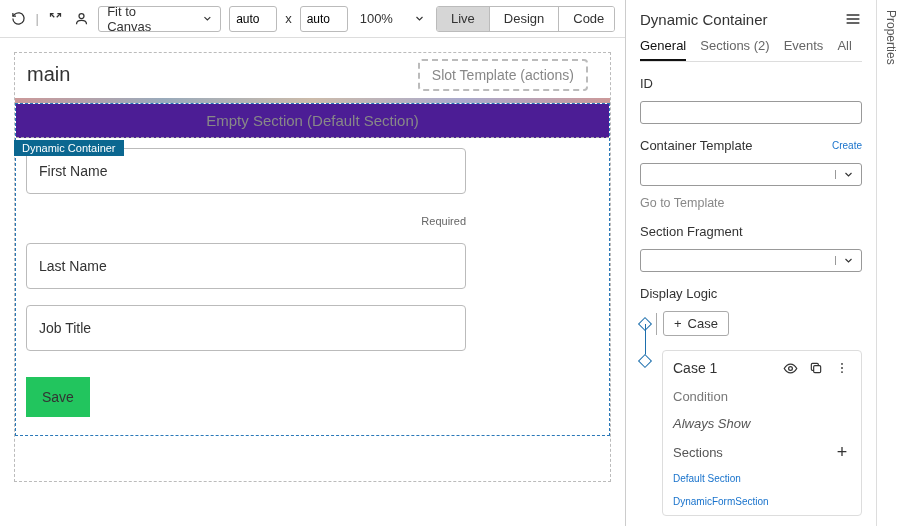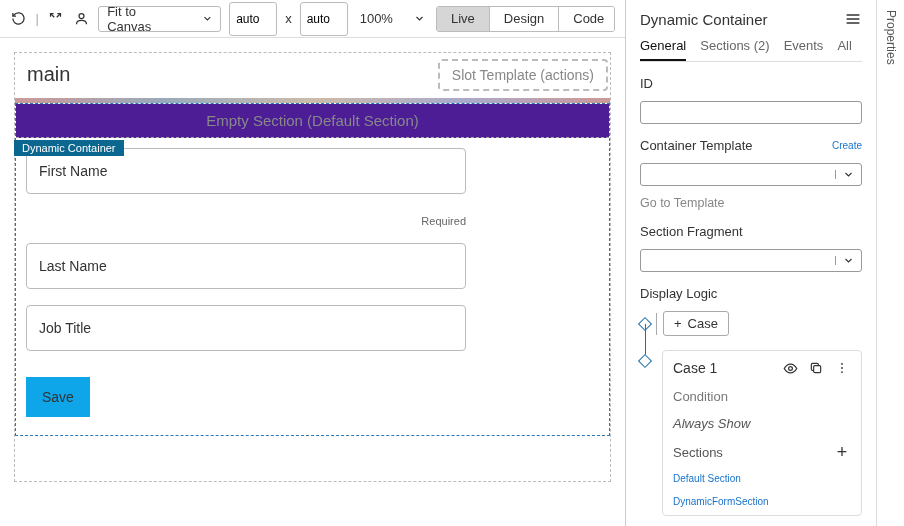--- a/index.html
+++ b/index.html
@@ -2,39 +2,39 @@
 <html><head>
 <meta charset="utf-8">
 <style>
 * { box-sizing: border-box; margin: 0; padding: 0; font-family: -apple-system, BlinkMacSystemFont, "Segoe UI", Helvetica, Arial, sans-serif; }
 body { width: 904px; height: 526px; background: #fff; display: flex; overflow: hidden; font-size: 13px; color: #333; }
 .main-col { flex: 1; display: flex; flex-direction: column; border-right: 1px solid #ccc; }
 .toolbar { display: flex; align-items: center; gap: 8px; padding: 6px 10px; border-bottom: 1px solid #ddd; height: 38px; }
 .tb-icon { width: 18px; height: 18px; display: flex; align-items: center; justify-content: center; color: #333; cursor: pointer; }
 .tb-sep { color: #aaa; }
 .dropdown { border: 1px solid #bbb; border-radius: 3px; padding: 3px 8px; display: flex; align-items: center; gap: 22px; height: 26px; cursor: pointer; background: #fff; }
-.input-sm { border: 1px solid #bbb; border-radius: 3px; padding: 3px 6px; width: 48px; height: 34px; font-size: 12px; }
+.input-sm { border: 1px solid #bbb; border-radius: 3px; padding: 3px 6px; width: 48px; height: 26px; font-size: 12px; }
 .mode-group { margin-left: auto; display: flex; border: 1px solid #bbb; border-radius: 3px; overflow: hidden; height: 26px; }
 .mode-btn { padding: 3px 14px; border: none; background: #fff; color: #333; cursor: pointer; font-size: 13px; border-right: 1px solid #bbb; }
 .mode-btn:last-child { border-right: none; }
 .mode-btn.active { background: #d6d6d6; }
 .canvas-wrap { flex: 1; padding: 14px; overflow: auto; }
 .canvas { border: 1px dashed #bbb; position: relative; min-height: 430px; }
 .page-title { font-size: 20px; padding: 10px 12px 2px; color: #333; }
-.slot-template { position: absolute; top: 6px; right: 2px; border: 2px dashed #bbb; border-radius: 4px; padding: 6px 12px; color: #888; font-size: 14px; }
+.slot-template { position: absolute; top: 6px; right: 22px; border: 2px dashed #bbb; border-radius: 4px; padding: 6px 12px; color: #888; font-size: 14px; }
 .dc-badge { position: absolute; top: 42px; left: -1px; background: #0b6790; color: #fff; font-size: 11px; padding: 2px 8px; }
 .gradient-bar { margin-top: 0px; height: 5px; background: linear-gradient(90deg,#c99,#9ab,#cba,#aac,#c99); }
 .dc-zone { margin: 0px 0 0 0; border: 1.5px dashed #2a78b8; padding: 0 0 18px; }
 .empty-section { border-bottom: 1px dashed #aaa; padding: 8px; text-align: center; color: #888; font-size: 15px; background: #4c1d95; }
 .form-area { padding: 10px 10px 0; }
 .field { margin-bottom: 16px; }
 .field input { width: 440px; height: 46px; border: 1px solid #bbb; border-radius: 4px; padding: 0 12px; font-size: 14px; }
 .field input::placeholder { color: #333; opacity: 1; }
 .req-hint { font-size: 11px; color: #666; width: 440px; text-align: right; margin-top: 21px; margin-bottom: 10px; }
-.save-btn { background: #0ea5e9; border: none; padding: 12px 16px; font-size: 14px; cursor: pointer; margin-top: 10px; color: #333; }
+.save-btn { background: #22c55e; border: none; padding: 12px 16px; font-size: 14px; cursor: pointer; margin-top: 10px; color: #333; }
 
 .props-col { width: 250px; padding: 10px 14px; overflow: auto; display: flex; flex-direction: column; gap: 10px; }
 .props-header { display: flex; justify-content: space-between; align-items: center; font-size: 15px; }
 .tabs { display: flex; gap: 14px; border-bottom: 1px solid #ddd; font-size: 13px; padding-bottom: 0; }
 .tab { padding-bottom: 6px; color: #666; cursor: pointer; }
 .tab.active { color: #111; border-bottom: 2px solid #111; font-weight: 500; }
 .plabel { font-size: 13px; color: #333; margin-top: 4px; display: flex; justify-content: space-between; align-items: center;}
 .pinput { width: 100%; height: 32px; border: 1px solid #999; border-radius: 3px; padding: 0 6px; }
 .pselect { width: 100%; height: 32px; border: 1px solid #999; border-radius: 3px; display: flex; align-items: center; }
 .pselect .sel-body { flex: 1; padding: 0 6px; }

